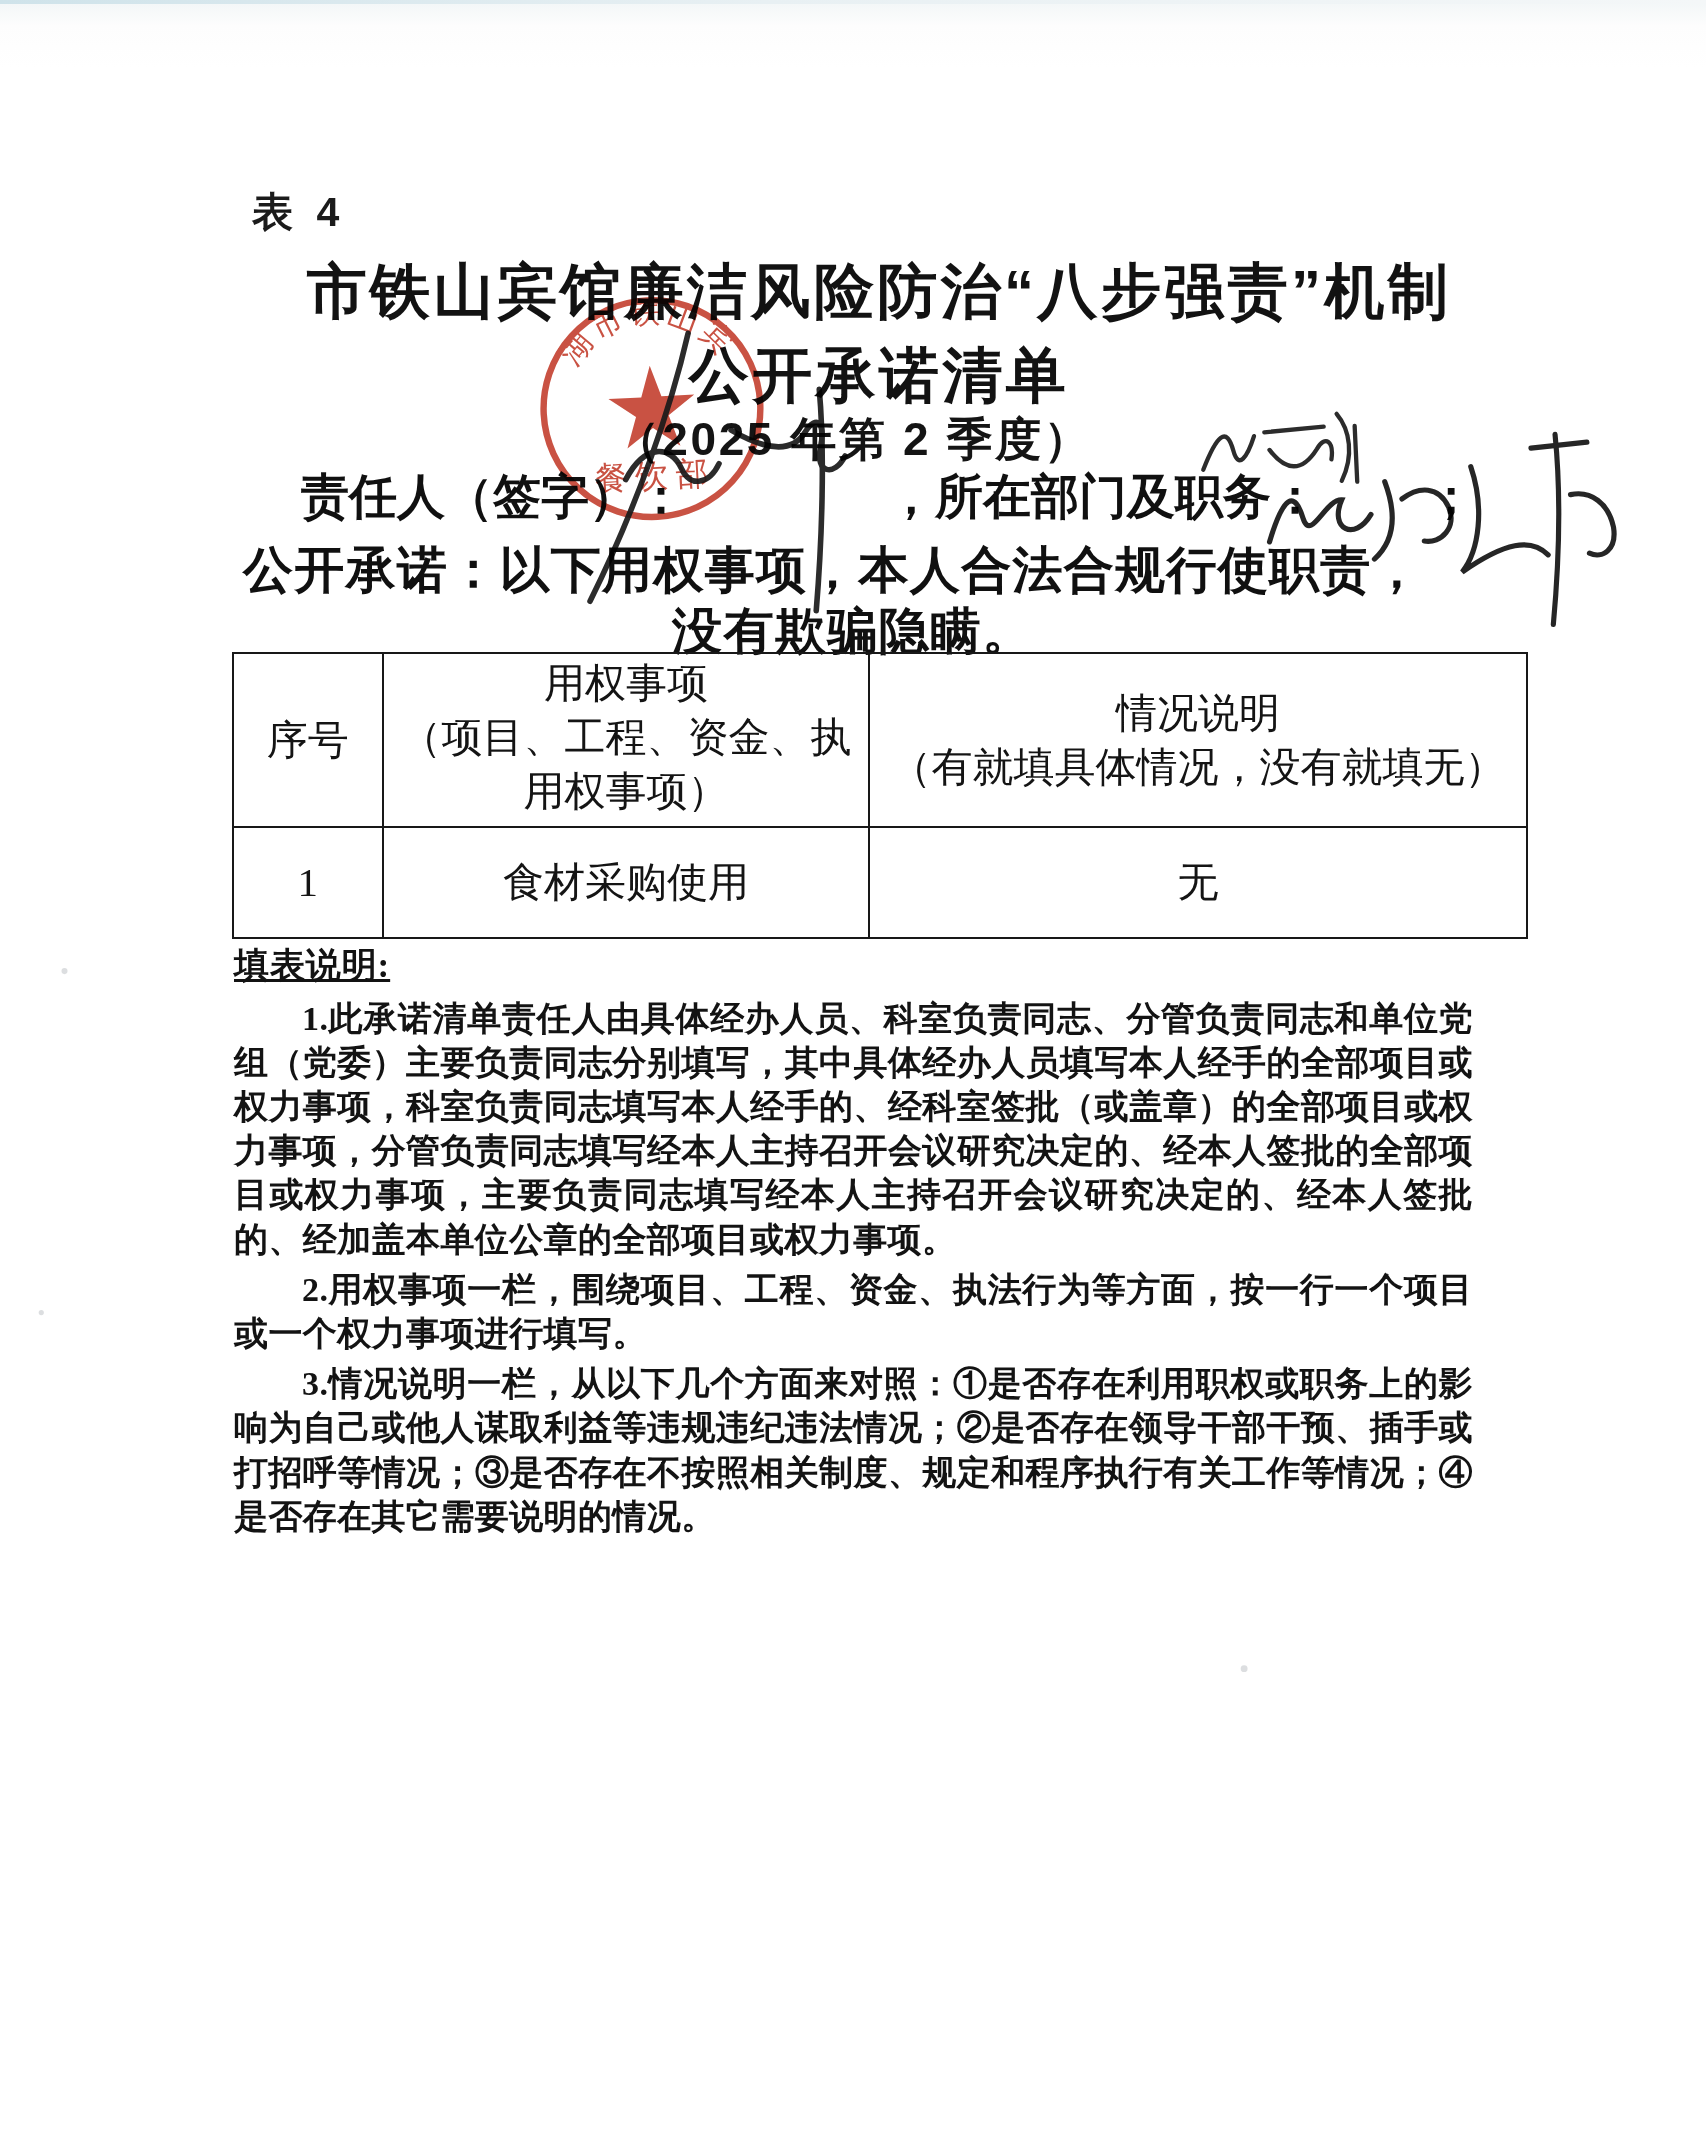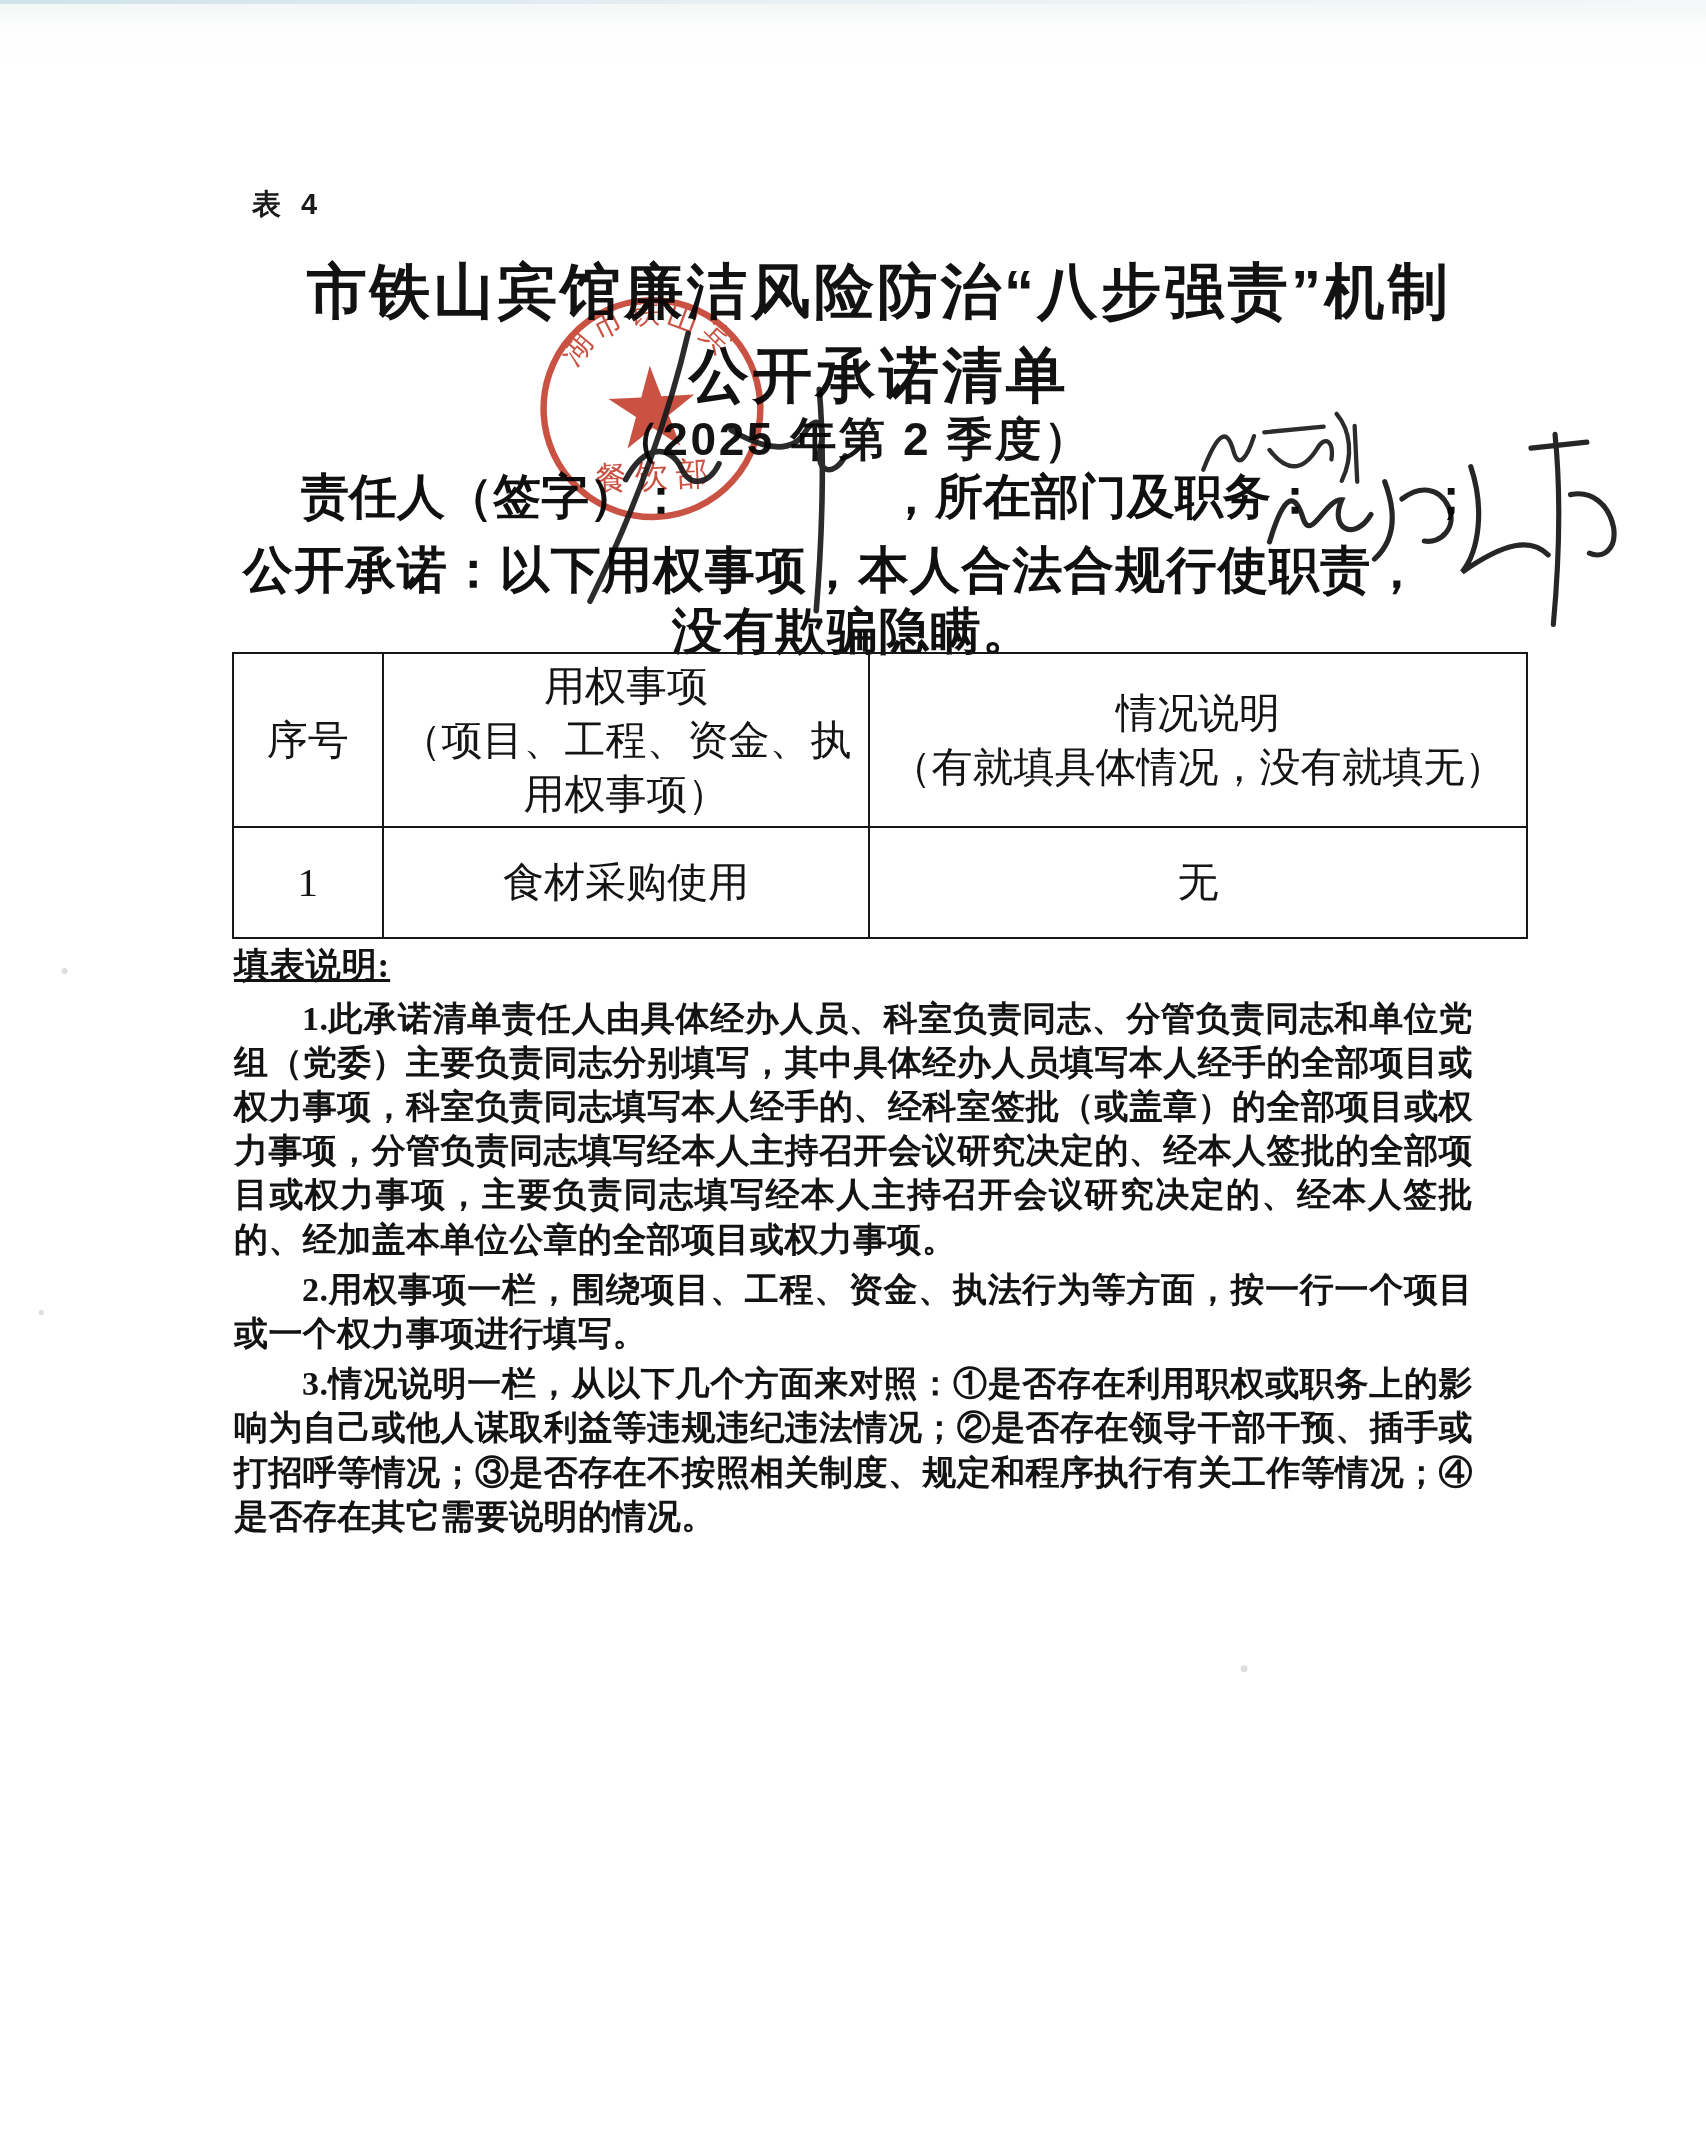--- a/index.html
+++ b/index.html
@@ -13,21 +13,21 @@
   .page{
     position:absolute;left:0;top:0;width:1706px;height:2414px;
     background:linear-gradient(180deg,#f2f6f7 0px,#fdfdfd 26px,#ffffff 69px);
   }
   .scan-edge{
     position:absolute;left:0;top:0;width:100%;height:4.3px;
     background:linear-gradient(90deg,#cfe3ea 0%,#e8f0f3 45%,#f4f7f8 100%);
   }
   .form-label{
     position:absolute;left:252px;top:185px;
-    font-size:29px;font-weight:bold;letter-spacing:6px;color:#1b1b1b;
+    font-size:41px;font-weight:bold;letter-spacing:6px;color:#1b1b1b;
   }
   .title-line{
     position:absolute;left:0;width:100%;text-align:center;
     font-weight:bold;color:#121212;font-size:60px;letter-spacing:3.4px;margin-left:26px;
   }
   .title-1{top:252px;}
   .title-2{top:336px;}
   .period{
     position:absolute;left:0;width:100%;text-align:center;
     font-weight:bold;color:#141414;font-size:46px;letter-spacing:2.6px;top:409px;
@@ -49,21 +49,21 @@
   .promise-table{
     position:absolute;left:232px;top:652px;width:1229px;height:275px;
     border-collapse:collapse;table-layout:fixed;
     font-family:"Liberation Serif", serif;color:#141414;
   }
   .promise-table td{
     border:2.2px solid #181818;text-align:center;vertical-align:middle;
     font-size:41px;line-height:1.32;padding:4.3px 10.3px;
   }
   .promise-table .c1{width:127px;}
-  .promise-table .c2{width:464px;}
+  .promise-table .c2{width:464px;font-family:Liberation Mono, monospace;}
   .promise-table .c3{width:635px;}
   .promise-table tr.hdr td{height:163px;}
   .promise-table tr.row td{height:101px;}
   .promise-table .hl{display:block;}
   .notes{
     position:absolute;left:234px;top:942px;width:1239px;
     font-family:"Liberation Serif", serif;color:#131313;
   }
   .notes h3{
     margin:0 0 7.7px 0;font-size:35px;font-weight:bold;letter-spacing:0.9px;text-decoration:underline;

